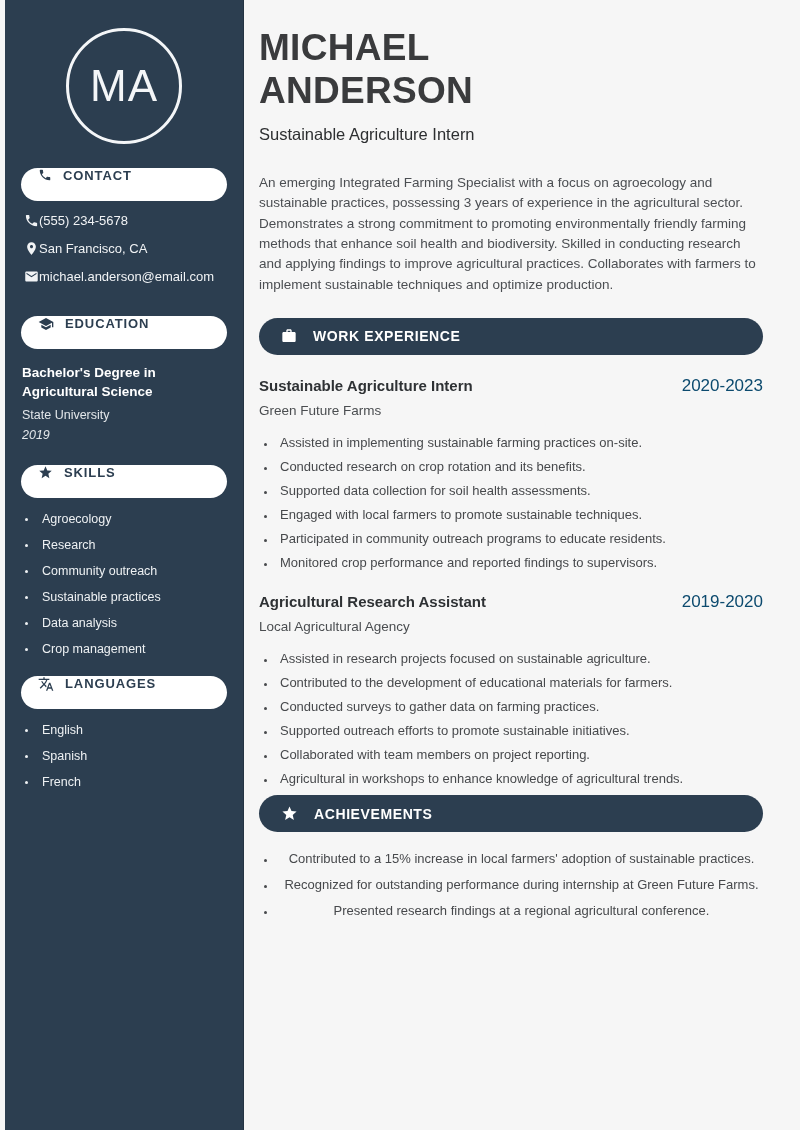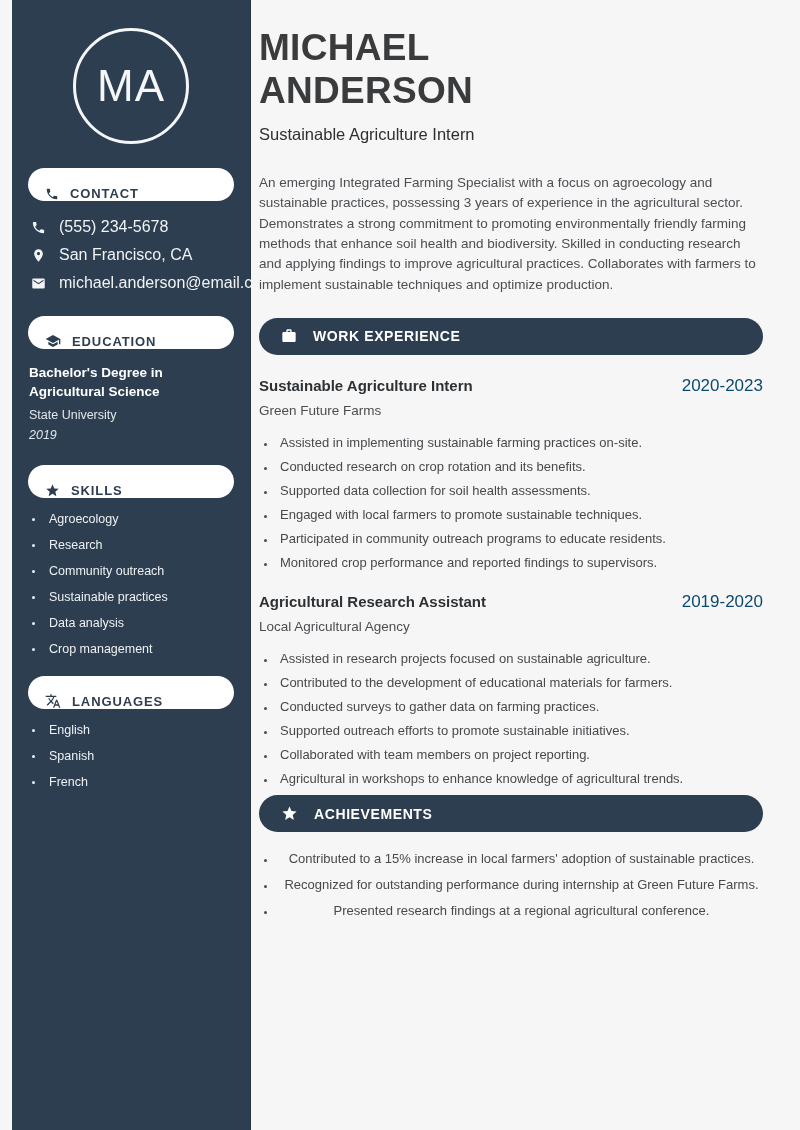--- a/index.html
+++ b/index.html
@@ -4,44 +4,44 @@
 <style>
   * { box-sizing: border-box; }
   html,body { margin:0; padding:0; }
   body {
     width:800px; height:1130px; position:relative;
     font-family:"Liberation Sans", sans-serif;
     background:#f6f6f6; overflow:hidden;
   }
   
   .sidebar {
-    position:absolute; left:12px; top:0; width:239px; height:1130px;
+    position:absolute; left:5px; top:0; width:239px; height:1130px;
     background:#2c3e50; border-right:1px solid #243342;
     padding:28px 16px 0;
   }
   .avatar {
     width:116px; height:116px; margin:0 auto;
     border:3px solid #f4f6f8; border-radius:50%;
     display:flex; align-items:center; justify-content:center;
     color:#f4f6f8; font-size:44px; font-weight:500; letter-spacing:1px;
   }
   .side-pill {
     background:#ffffff; border-radius:17px; height:33px;
-    display:flex; align-items:flex-end; gap:11px; padding:0 12px 0 17px;
+    display:flex; align-items:flex-start; gap:11px; padding:0 12px 0 17px;
     color:#2c3e50; font-weight:bold; font-size:13px; letter-spacing:0.9px;
   }
   .side-pill svg { flex:0 0 auto; }
   .pill-contact   { margin-top:24px; }
   .pill-education { margin-top:19px; }
   .pill-skills    { margin-top:23px; }
   .pill-languages { margin-top:20px; }
   .contact-list { margin-top:12px; }
   .contact-row {
-    display:flex; align-items:center; gap:13px;
-    color:#f1f3f5; font-size:16px; height:28px; padding-left:3px;
+    display:flex; align-items:flex-start; 
+    color:#f1f3f5; font-size:13px; height:28px; padding-left:3px;
   }
   .contact-row svg { flex:0 0 auto; }
   .edu-block { margin-top:14px; padding-left:1px; }
   .edu-degree { color:#ffffff; font-weight:bold; font-size:13.5px; line-height:19px; }
   .edu-school { color:#e3e7ea; font-size:12.5px; margin-top:7px; }
   .edu-year   { color:#e3e7ea; font-size:12.5px; margin-top:6px;font-style:italic; }
   .side-list { margin:14px 0 0; padding:0 0 0 17px; }
   .side-list li {
     color:#eef1f3; font-size:12.5px; margin-bottom:12px; padding-left:4px;
   }

